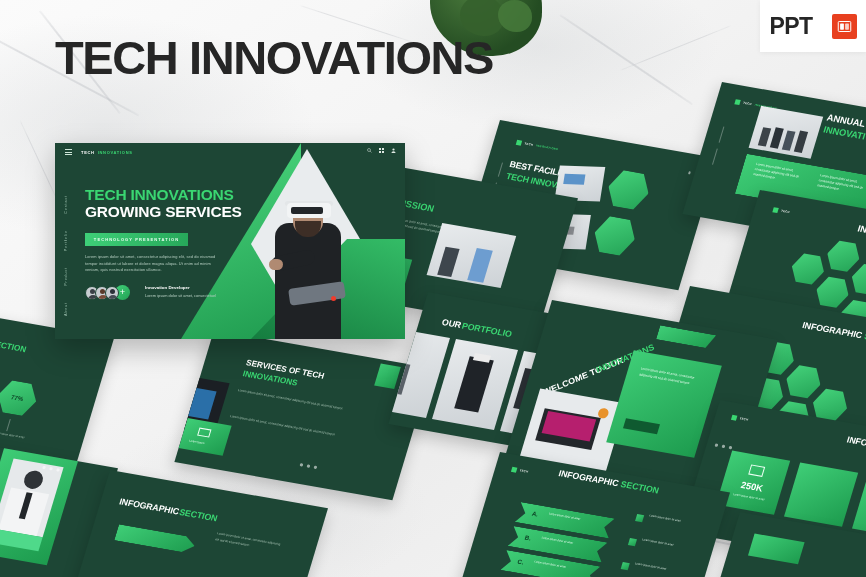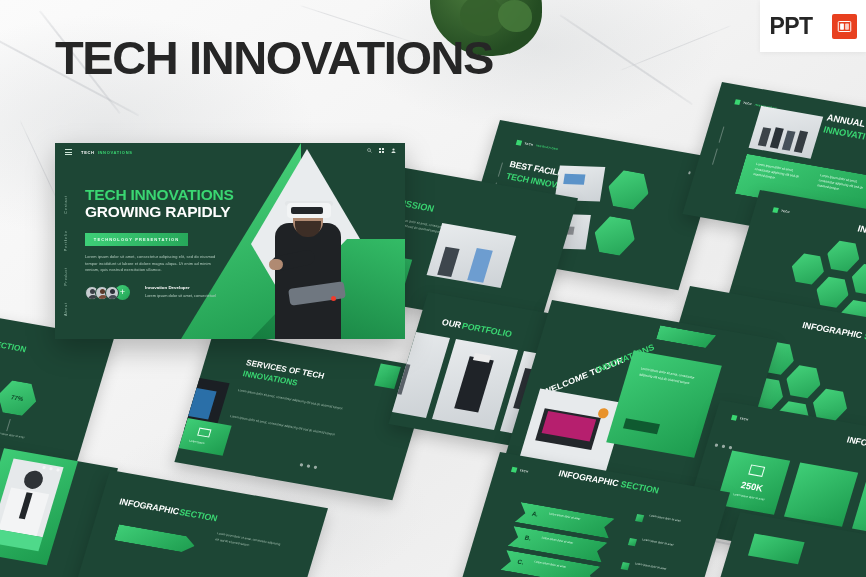--- a/index.html
+++ b/index.html
@@ -484,21 +484,21 @@
     </div>
 
     <div class="sidenav">
       <span>Contact</span>
       <span>Portfolio</span>
       <span>Product</span>
       <span>About</span>
     </div>
 
     <div class="h1">TECH INNOVATIONS</div>
-    <div class="h2">GROWING RAPIDLY</div>
+    <div class="h2">GROWING SERVICES</div>
     <div class="cta">
       <span>TECHNOLOGY PRESENTATION</span>
     </div>
     <div class="body">Lorem ipsum dolor sit amet, consectetur adipiscing elit, sed do eiusmod tempor incididunt ut labore et dolore magna aliqua. Ut enim ad minim veniam, quis nostrud exercitation ullamco.</div>
 
     <div class="avatars">
       <div class="av">
           <div class="hd"></div>
           <div class="bd"></div>
         </div>

